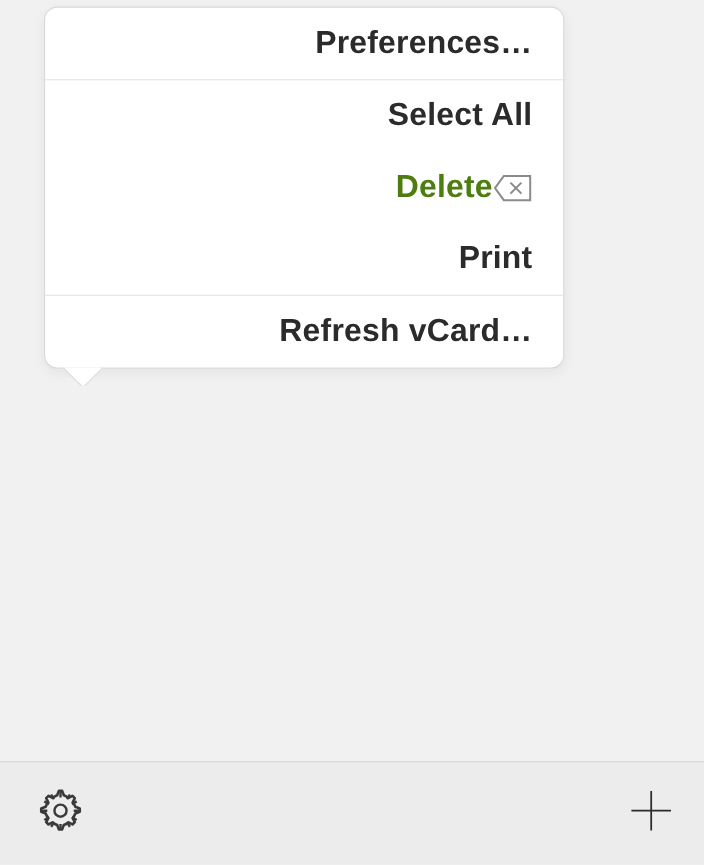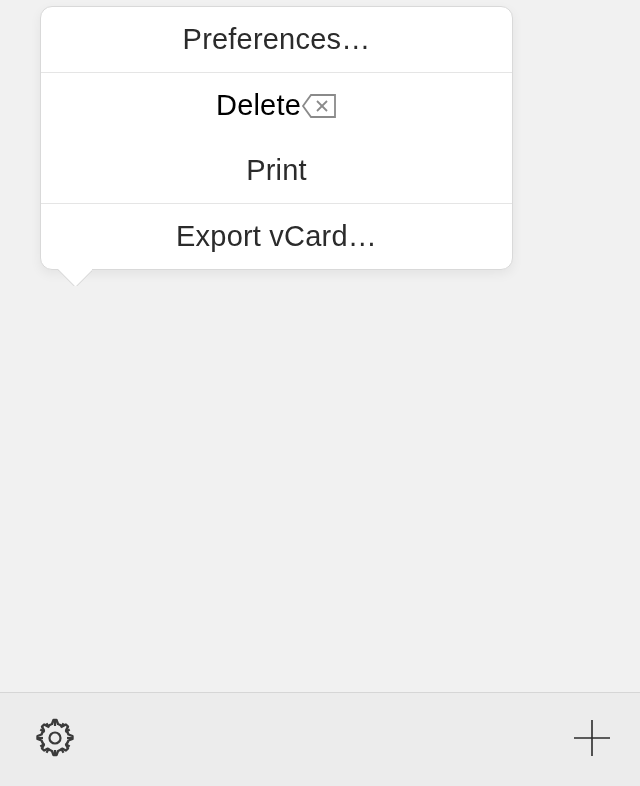--- a/index.html
+++ b/index.html
@@ -17,30 +17,30 @@
       top: 6px;
       width: 473px;
       background: #ffffff;
       border: 1px solid #d9d9d9;
       border-radius: 12px;
       box-shadow: 0 4px 12px rgba(0,0,0,0.06);
     }
     .menu-item {
       display: flex;
       align-items: center;
-      justify-content: center;
+      justify-content: flex-end;
       padding: 16px 28px;
       font-size: 29px;
       color: #2b2b2b;
       cursor: pointer;
-      font-weight: 400;
+      font-weight: 700;
       letter-spacing: 0.2px;
     }
     .menu-item.disabled {
-      color: #000000;
+      color: #4d7c0f;
       cursor: default;
     }
     .menu-item .shortcut-icon {
       color: #8a8a8a;
       display: flex;
       align-items: center;
     }
     .divider {
       height: 1px;
       background: #e5e5e5;
@@ -91,37 +91,40 @@
 </head>
 <body>
 
 <div class="popover">
 
   <div class="menu-item">
     <span>Preferences…</span>
   </div>
   <div class="divider"></div>
 
+  <div class="menu-item">
+    <span>Select All</span>
+  </div>
   <div class="menu-item disabled">
     <span>Delete</span>
     <span class="shortcut-icon">
       <svg width="36" height="26" viewBox="0 0 36 26" fill="none" stroke="currentColor" stroke-width="1.8">
         <path d="M10 2 L34 2 L34 24 L10 24 L2 13 Z"></path>
         <line x1="16" y1="8" x2="26" y2="18"></line>
         <line x1="26" y1="8" x2="16" y2="18"></line>
       </svg>
     </span>
   </div>
   <div class="menu-item">
     <span>Print</span>
   </div>
   <div class="divider"></div>
 
   <div class="menu-item">
-    <span>Export vCard…</span>
+    <span>Refresh vCard…</span>
   </div>
   <div class="popover-arrow"></div>
 </div>
 
 <div class="toolbar">
   <div class="icon-btn" title="Settings">
     <span>
       <svg width="50" height="50" viewBox="0 0 50 50" fill="none" stroke="#3a3a3a" stroke-width="2.2">
         <circle cx="25" cy="25" r="5.5"></circle>
         <g>

